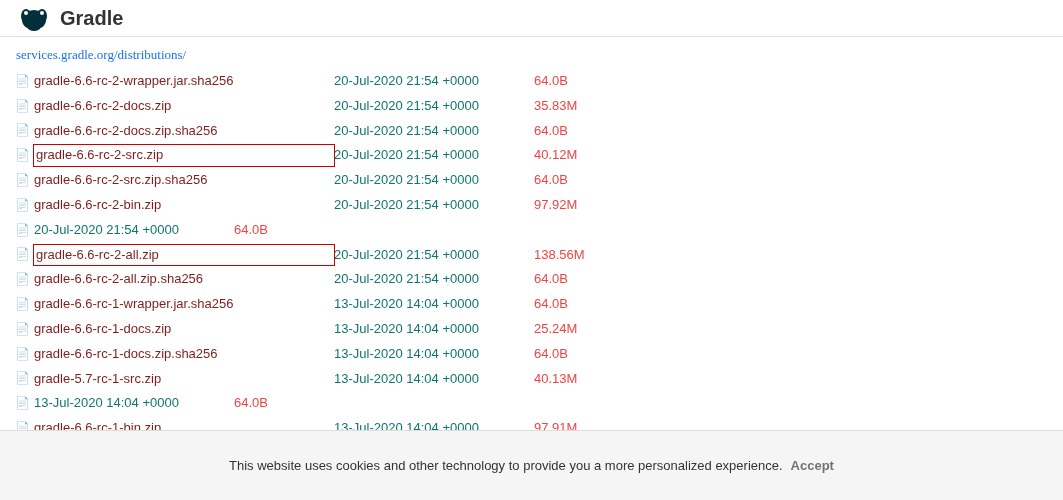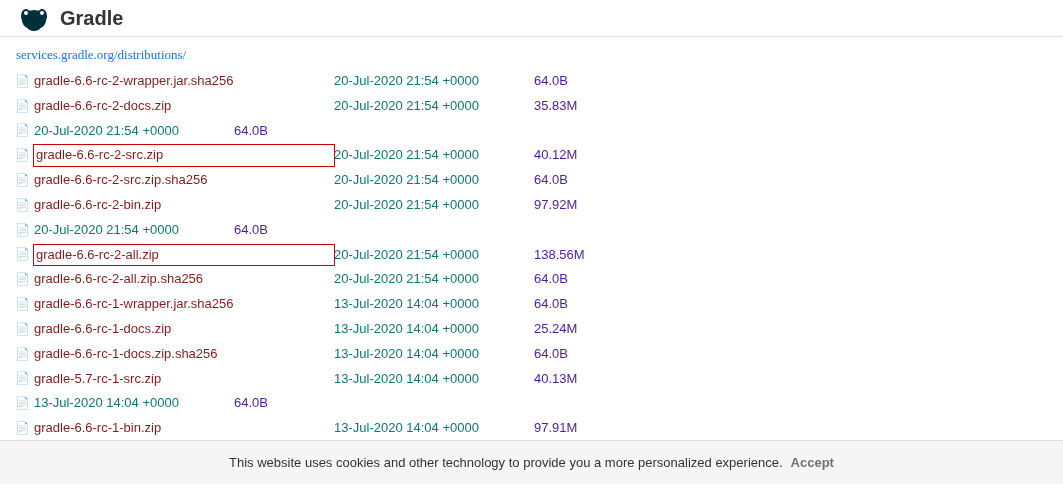--- a/index.html
+++ b/index.html
@@ -61,30 +61,30 @@
       color: #7f1d1d;
       text-decoration: none;
       min-width: 300px;
       display: inline-block;
     }
     .file-date {
       min-width: 200px;
       color: #0f766e;
     }
     .file-size {
-      color: #4c1d95;
+      color: #ef4444;
     }
     #cookie-banner {
       position: fixed;
-      bottom: 16px;
+      bottom: 0;
       left: 0;
       right: 0;
       background: #f5f5f5;
       border-top: 1px solid #ddd;
-      padding: 14px 20px;
+      padding: 27px 20px;
       display: flex;
       align-items: center;
       justify-content: center;
       font-size: 13px;
       color: #333;
       gap: 8px;
     }
     #cookie-banner .accept-btn {
       color: #737373;
       cursor: pointer;
@@ -125,20 +125,21 @@
       <span class="file-size">64.0B</span>
     </div>
     <div class="file-row">
       <span class="file-icon" style="font-size: 12px;">📄</span>
       <a href="#" class="file-name">gradle-6.6-rc-2-docs.zip</a>
       <span class="file-date">20-Jul-2020 21:54 +0000</span>
       <span class="file-size">35.83M</span>
     </div>
     <div class="file-row">
       <span class="file-icon" style="font-size: 12px;">📄</span>
+      <a href="#" class="file-name">gradle-6.6-rc-2-docs.zip.sha256</a>
       <span class="file-date">20-Jul-2020 21:54 +0000</span>
       <span class="file-size">64.0B</span>
     </div>
     <div class="file-row">
       <span class="file-icon" style="font-size: 12px;">📄</span>
       <a href="#" class="file-name" style="outline: rgb(204, 0, 0) solid 1.5px; padding: 0px 2px;">gradle-6.6-rc-2-src.zip</a>
       <span class="file-date">20-Jul-2020 21:54 +0000</span>
       <span class="file-size">40.12M</span>
     </div>
     <div class="file-row">

